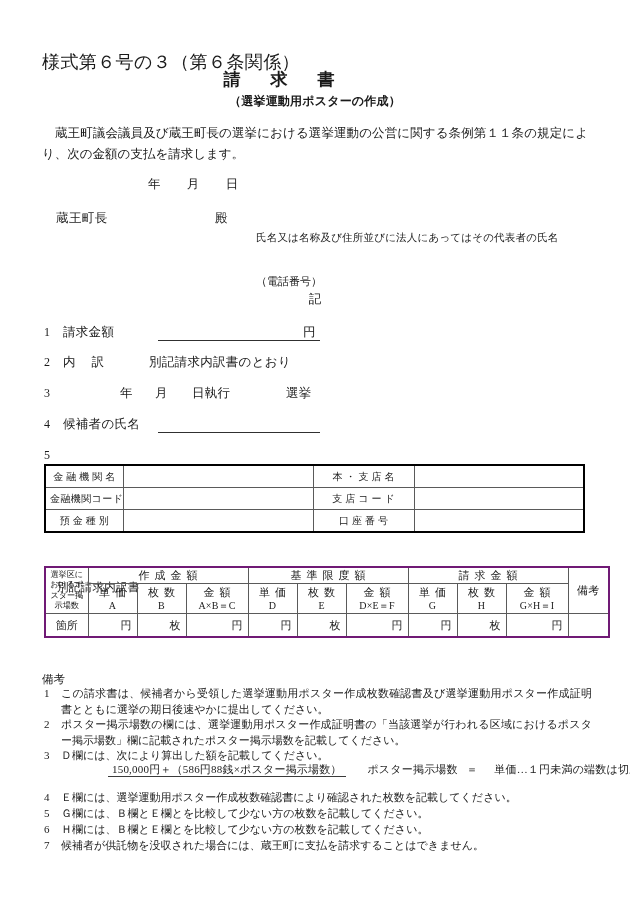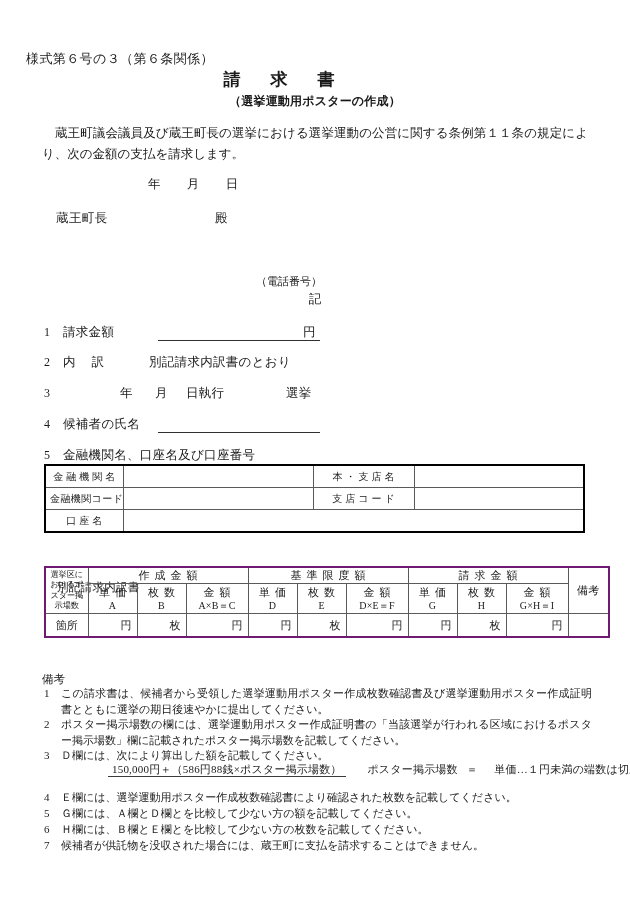--- a/index.html
+++ b/index.html
@@ -15,21 +15,21 @@
     position: relative;
     width: 630px;
     height: 903px;
     background: #ffffff;
     overflow: hidden;
   }
 
   
   .abs { position: absolute; white-space: nowrap; }
 
-  .form-no      { left: 26px;  top: 50px;  font-size: 13px; letter-spacing: 0.4px; }
+  .form-no      { left: 42px;  top: 50px;  font-size: 18px; letter-spacing: 0.4px; }
 
   .doc-title    { left: 0;     top: 68px;  width: 558px; text-align: center;
                   font-size: 17px; font-weight: bold; letter-spacing: 30px;
                   text-indent: 30px; white-space: nowrap; }
   .doc-subtitle { left: 0;     top: 93px;  width: 630px; text-align: center;
                   font-size: 12px; font-weight: bold; letter-spacing: 0.2px; }
 
   .intro        { left: 42px;  top: 123px; width: 546px; font-size: 12.5px;
                   line-height: 21px; white-space: normal; text-align: justify;
                   text-indent: 13px; }
@@ -53,21 +53,21 @@
   .it1-yen { left: 303px; top: 324px; font-size: 12.5px; }
   .it1-rule{ left: 158px; top: 340px; width: 162px; border-bottom: 1px solid #303030; }
 
   .it2-num { left: 44px;  top: 355px; }
   .it2-lbl { left: 63px;  top: 354px; letter-spacing: 16px; }
   .it2-val { left: 149px; top: 354px; letter-spacing: 0.3px; }
 
   .it3-num { left: 44px;  top: 386px; }
   .it3-y   { left: 120px; top: 385px; }
   .it3-m   { left: 155px; top: 385px; }
-  .it3-d   { left: 186px; top: 385px; letter-spacing: 0.3px; }
+  .it3-d   { left: 192px; top: 385px; letter-spacing: 0.3px; }
   .it3-sel { left: 286px; top: 385px; letter-spacing: 0.3px; }
 
   .it4-num { left: 44px;  top: 417px; }
   .it4-lbl { left: 63px;  top: 416px; letter-spacing: 0.3px; }
   .it4-rule{ left: 158px; top: 432px; width: 162px; border-bottom: 1px solid #303030; }
 
   .it5-num { left: 44px;  top: 448px; }
   .it5-lbl { left: 63px;  top: 447px; letter-spacing: 0.3px; }
 
   
@@ -165,20 +165,21 @@
   <div class="abs doc-subtitle">（選挙運動用ポスターの作成）</div>
 
   <div class="abs intro">蔵王町議会議員及び蔵王町長の選挙における選挙運動の公営に関する条例第１１条の規定により、次の金額の支払を請求します。</div>
 
   <div class="abs date-line">
     <span>年</span><span class="gap"></span><span>月</span><span class="gap"></span><span>日</span>
   </div>
 
   <div class="abs mayor">蔵王町長</div>
   <div class="abs dono">殿</div>
+  <div class="abs name-note">氏名又は名称及び住所並びに法人にあってはその代表者の氏名</div>
   <div class="abs tel">（電話番号）</div>
   <div class="abs ki">記</div>
 
   <div class="item-num it1-num">1</div>
   <div class="item-lbl it1-lbl">請求金額</div>
   <div class="abs it1-rule"></div>
   <div class="abs it1-yen">円</div>
 
   <div class="item-num it2-num">2</div>
   <div class="item-lbl it2-lbl">内訳</div>
@@ -188,21 +189,20 @@
   <div class="item-lbl it3-y">年</div>
   <div class="item-lbl it3-m">月</div>
   <div class="item-lbl it3-d">日執行</div>
   <div class="item-lbl it3-sel">選挙</div>
 
   <div class="item-num it4-num">4</div>
   <div class="item-lbl it4-lbl">候補者の氏名</div>
   <div class="abs it4-rule"></div>
 
   <div class="item-num it5-num">5</div>
-  <div class="item-lbl it5-lbl">金融機関名、口座名及び口座番号</div>
 
   <table class="bank-tbl">
     <colgroup>
       <col style="width:78px">
         <col style="width:190px">
         <col style="width:101px">
         <col style="width:170px">
     </colgroup>
     <tbody>
       <tr>
@@ -211,22 +211,24 @@
         <td class="lbl">本・支店名</td>
         <td class="val"></td>
       </tr>
       <tr>
         <td class="lbl tight">金融機関コード</td>
         <td class="val"></td>
         <td class="lbl">支店コード</td>
         <td class="val"></td>
       </tr>
       <tr>
-        <td class="lbl">口座名</td>
-        <td class="val" colspan="3"></td>
+        <td class="lbl">預金種別</td>
+        <td class="val"></td>
+        <td class="lbl">口座番号</td>
+        <td class="val"></td>
       </tr>
     </tbody>
   </table>
 
   <div class="abs bd-title">別記請求内訳書</div>
 
   <table class="bd-tbl">
     <colgroup>
       <col style="width:43px">
       <col style="width:49px">
@@ -325,21 +327,21 @@
     <span class="frac-eq">＝</span>
     <span class="frac-tail">単価…１円未満の端数は切上げ</span>
   </div>
 
   <div class="note n4">
     <span class="n">4</span>
     <span class="tx">Ｅ欄には、選挙運動用ポスター作成枚数確認書により確認された枚数を記載してください。</span>
   </div>
   <div class="note n5">
     <span class="n">5</span>
-    <span class="tx">Ｇ欄には、Ａ欄とＤ欄とを比較して少ない方の額を記載してください。</span>
+    <span class="tx">Ｇ欄には、Ｂ欄とＥ欄とを比較して少ない方の枚数を記載してください。</span>
   </div>
   <div class="note n6">
     <span class="n">6</span>
     <span class="tx">Ｈ欄には、Ｂ欄とＥ欄とを比較して少ない方の枚数を記載してください。</span>
   </div>
   <div class="note n7">
     <span class="n">7</span>
     <span class="tx">候補者が供託物を没収された場合には、蔵王町に支払を請求することはできません。</span>
   </div>
 

